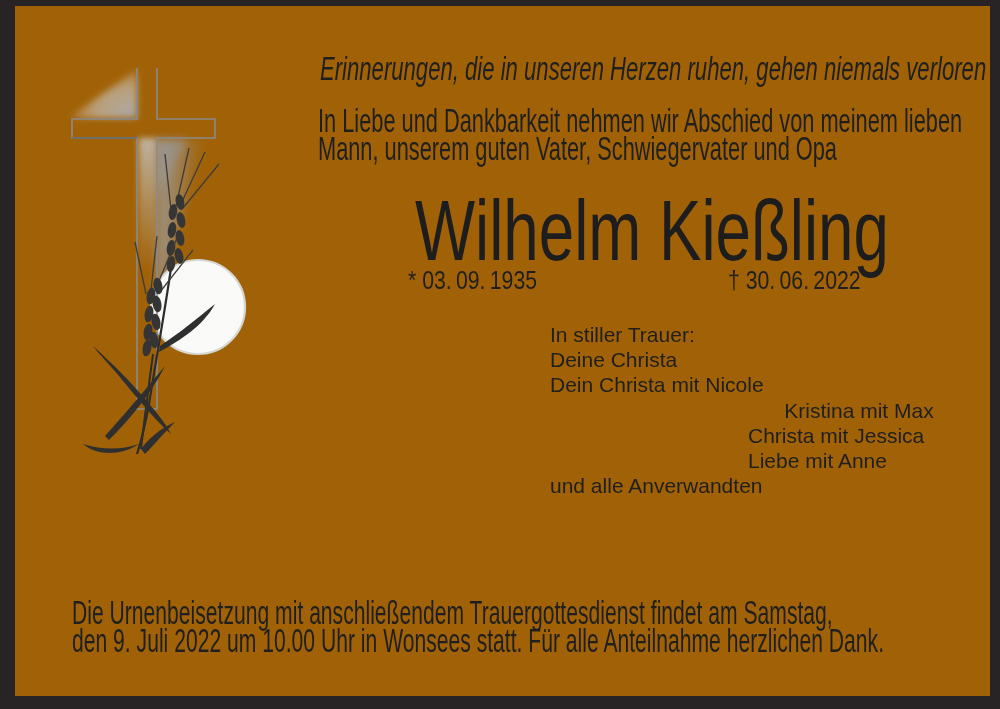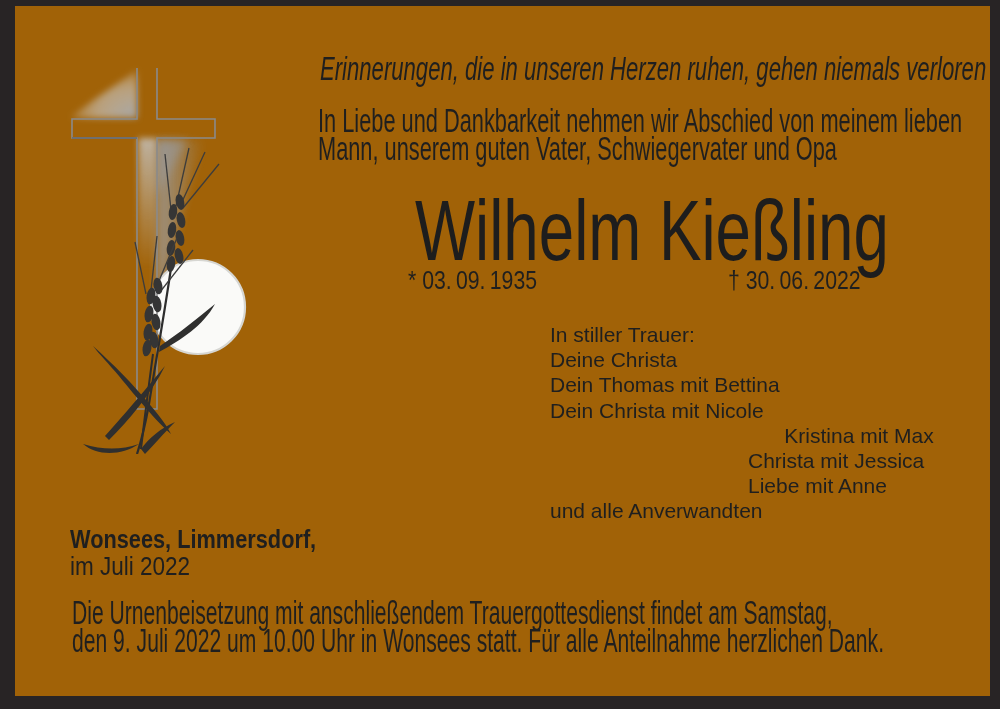--- a/index.html
+++ b/index.html
@@ -157,32 +157,27 @@
     </div>
 
     <div class="abs name">Wilhelm Kießling</div>
 
     <div class="abs bdate sx85">* 03. 09. 1935</div>
     <div class="abs ddate sx85">† 30. 06. 2022</div>
 
     <div class="abs mourners">
         <div class="m-row"><span>In stiller Trauer:</span></div>
         <div class="m-row"><span>Deine </span><b>Christa</b></div>
-        <div class="m-row"><span>Dein </span><b>Thomas</b><span> mit </span><b>Bettina</b></div>
         <div class="m-row"><span>Dein </span><b>Christa</b><span> mit </span><b>Nicole</b></div>
         <div class="m-row" style="padding-left: 198px; text-align: center;"><b>Kristina</b><span> mit </span><b>Max</b></div>
         <div class="m-row" style="padding-left: 198px;"><b>Christa</b><span> mit </span><b>Jessica</b></div>
         <div class="m-row" style="padding-left: 198px;"><b>Liebe</b><span> mit </span><b>Anne</b></div>
         <div class="m-row"><span>und alle Anverwandten</span></div>
       </div>
 
-    <div class="abs placeblock">
-      <div class="bold sx87">Wonsees, Limmersdorf,</div>
-      <div class="sx90">im Juli 2022</div>
-    </div>
 
     <div class="abs funeral sx64">
       <div>Die Urnenbeisetzung mit anschließendem Trauergottesdienst findet am Samstag,</div>
       <div>den 9. Juli 2022 um 10.00 Uhr in Wonsees statt. Für alle Anteilnahme herzlichen Dank.</div>
     </div>
 
   </div>
 </div>
 
 </body></html>

